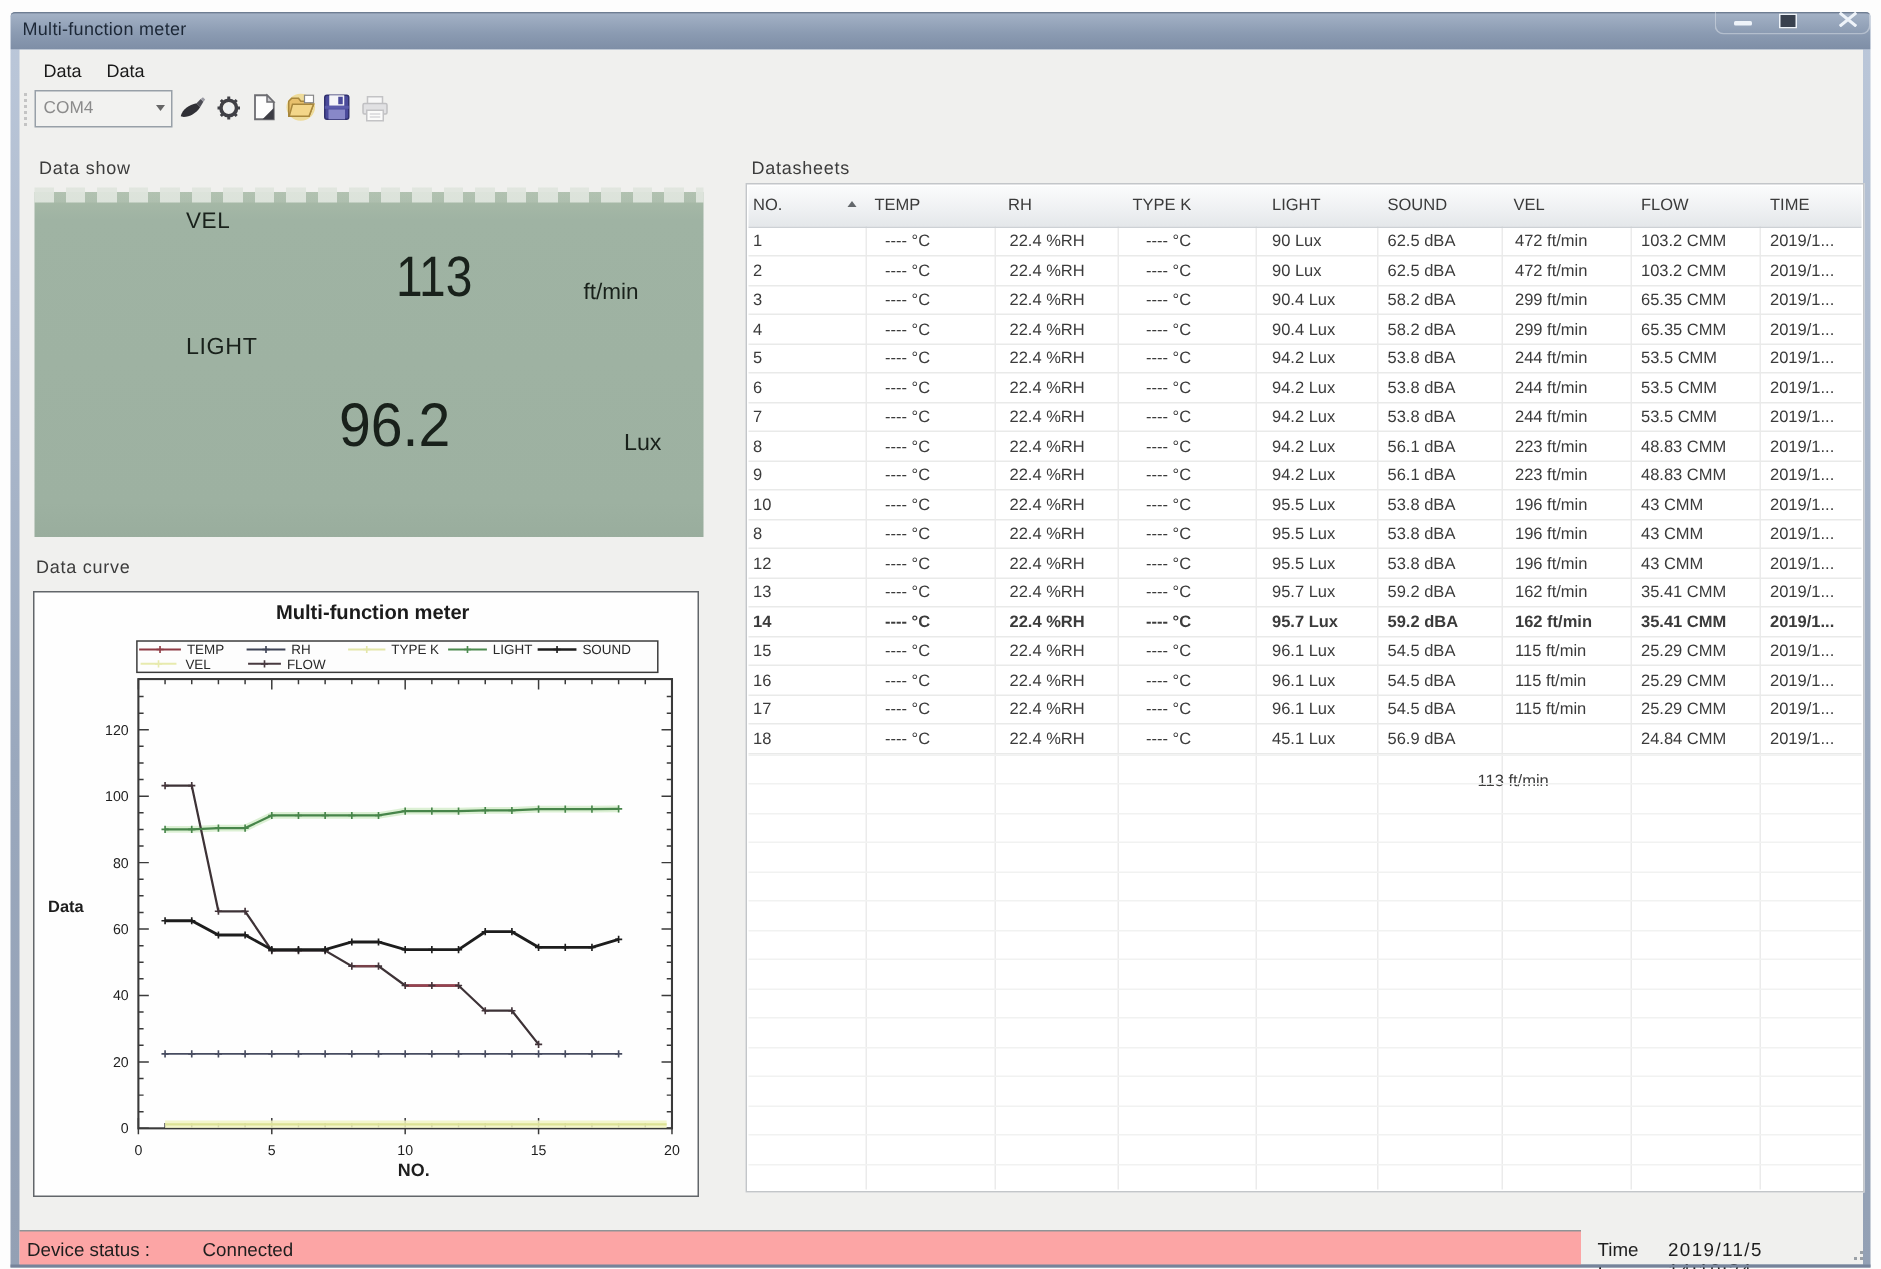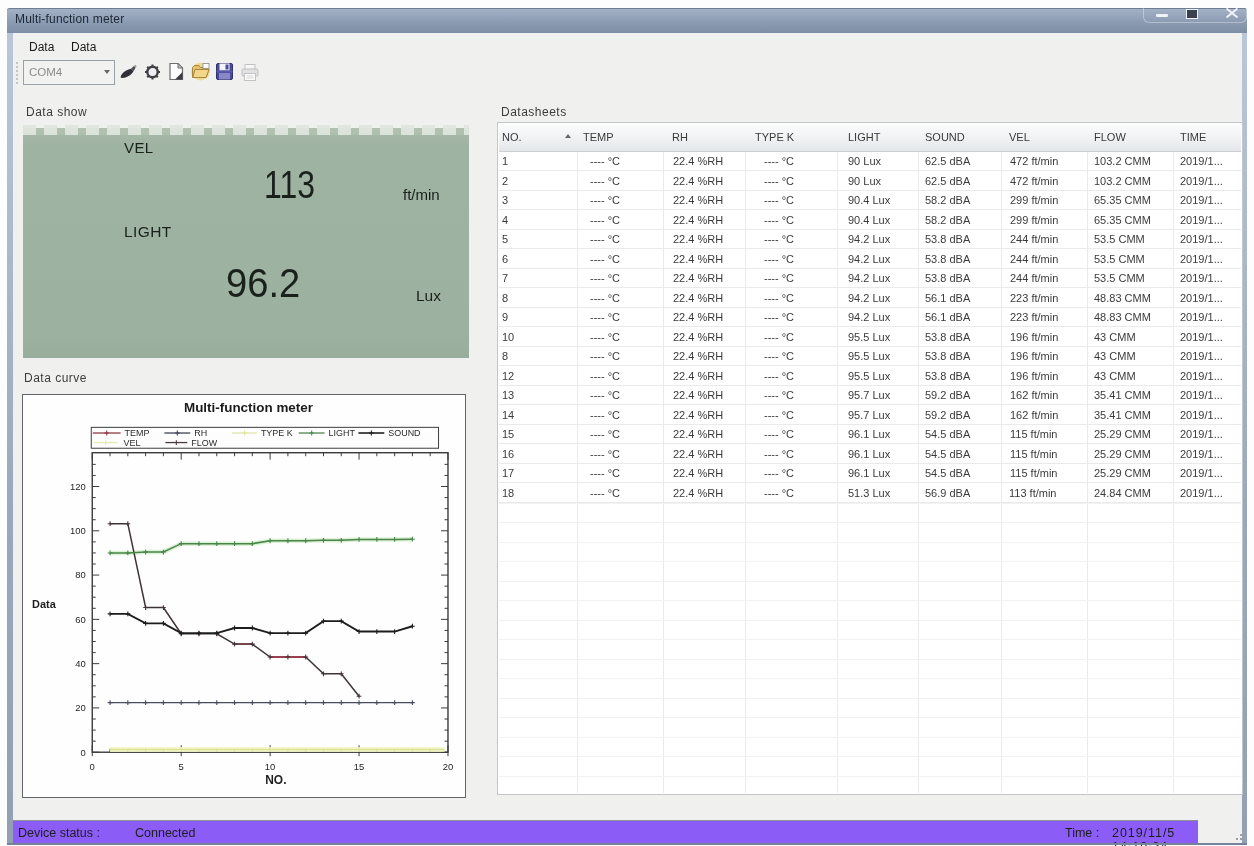--- a/index.html
+++ b/index.html
@@ -14,21 +14,21 @@
 #combo .arr{position:absolute;right:4px;top:9px;width:0;height:0;border-left:3.5px solid transparent;border-right:3.5px solid transparent;border-top:4px solid #666;}
 .glabel{font-size:12px;color:#3c3c3c;letter-spacing:0.5px;}
 #green{left:23px;top:128px;width:446px;height:230px;background:linear-gradient(#a9bba8,#9fb3a3 8%,#9db1a1 90%,#99ad9d);}
 #green div{position:absolute;color:#19211b;}
 #tablewrap{left:497px;top:122px;width:746px;height:673px;background:#fff;border:1px solid #c3c6c9;box-sizing:border-box;}
 #thead{position:absolute;left:1px;right:1px;top:1px;height:27px;background:linear-gradient(#fbfcfc,#eef0f2 60%,#e4e7ea);border-bottom:1px solid #cdd1d5;}
 #thead span{position:absolute;top:7px;font-size:11px;color:#3a3a3a;}
 .vsep{position:absolute;top:1px;bottom:1px;width:1px;background:#ebebeb;}
 .trow{position:absolute;left:1px;right:1px;height:19.5px;border-bottom:1px solid #e9eae9;box-sizing:border-box;}
 .trow span{position:absolute;top:3.5px;font-size:11px;color:#3b3b3b;white-space:pre;}
-#statusbar{left:13px;top:820px;width:1185px;height:23px;background:#8b5cf6;border-top:1px solid #8f9396;}
+#statusbar{left:13px;top:820px;width:1041px;height:23px;background:#fca5a5;border-top:1px solid #8f9396;}
 #statusbar span{position:absolute;top:4.5px;font-size:12.5px;color:#1e1e1e;}
 #botedge{left:7px;top:843px;width:1240px;height:2px;background:#76839a;}
 #sortglyph{left:565px;top:134px;width:0;height:0;border-left:3px solid transparent;border-right:3px solid transparent;border-bottom:4px solid #63676b;}
 </style></head>
 <body>
 <div class="abs" id="frame"></div>
 <div class="abs" id="client"></div>
 <div class="abs" id="titlebar"></div>
 <div class="abs" id="title">Multi-function meter</div>
 
@@ -88,21 +88,21 @@
  <path d="M6.5 13h7M6.5 15h7" stroke="#cfcfd3" stroke-width="1"></path>
  </g>
 </svg>
 
 <div class="abs glabel" style="left:26px;top:104.5px;">Data show</div>
 <div class="abs" id="green">
   <div style="left:0;top:0;width:446px;height:7px;background:repeating-linear-gradient(90deg, rgba(238,241,236,0.75) 0 13px, rgba(238,241,236,0.12) 13px 21px);"></div>
   <div style="left:0;top:-3px;width:446px;height:3px;background:repeating-linear-gradient(90deg, rgba(210,220,208,0.5) 0 13px, rgba(240,240,238,0) 13px 21px);"></div>
   <div style="left:101px;top:10.5px;font-size:15px;letter-spacing:0.4px;">VEL</div>
   <div style="left:241px;top:36px;font-size:38px;transform:scaleX(0.84);transform-origin:0 0;">113</div>
-  <div style="left:380px;top:57.5px;font-size:15px;">ft/min</div>
+  <div style="left:366px;top:57.5px;font-size:15px;">ft/min</div>
   <div style="left:101px;top:94.5px;font-size:15.5px;letter-spacing:0.4px;">LIGHT</div>
   <div style="left:203px;top:132px;font-size:41px;transform:scaleX(0.93);transform-origin:0 0;">96.2</div>
   <div style="left:393px;top:158.5px;font-size:15.5px;">Lux</div>
 </div>
 <div class="abs glabel" style="left:24px;top:370.5px;">Data curve</div>
 <svg width="444" height="404" viewBox="0 0 444 404" style="position:absolute;left:22px;top:394px;background:#fefefe;border:1px solid #62666a;box-sizing:border-box;">
 <text x="226.5" y="17.5" text-anchor="middle" font-family="Liberation Sans, sans-serif" font-size="13.5" font-weight="bold" fill="#1b1b1b">Multi-function meter</text>
 <rect x="68.5" y="32.5" width="349" height="21" fill="#fdfdfd" stroke="#3c3c3c" stroke-width="1"></rect>
 <path d="M70 38.2H98" stroke="#8e3b44" stroke-width="1.3" fill="none"></path>
     <path d="M81.6 38.2H86.4 M84 35.8V40.6" stroke="#8e3b44" stroke-width="1.1" fill="none"></path>
@@ -313,21 +313,21 @@
       <span style="left:3px;">13</span>
       <span style="left:91px;">---- °C</span>
       <span style="left:174px;">22.4 %RH</span>
       <span style="left:265px;">---- °C</span>
       <span style="left:349px;">95.7 Lux</span>
       <span style="left:426px;">59.2 dBA</span>
       <span style="left:511px;">162 ft/min</span>
       <span style="left:595px;">35.41 CMM</span>
       <span style="left:681px;">2019/1...</span>
     </div>
-<div class="trow" style="top:282px;">
+<div class="trow" style="top:282px;font-weight:bold;">
       <span style="left:3px;">14</span>
       <span style="left:91px;">---- °C</span>
       <span style="left:174px;">22.4 %RH</span>
       <span style="left:265px;">---- °C</span>
       <span style="left:349px;">95.7 Lux</span>
       <span style="left:426px;">59.2 dBA</span>
       <span style="left:511px;">162 ft/min</span>
       <span style="left:595px;">35.41 CMM</span>
       <span style="left:681px;">2019/1...</span>
     </div>
@@ -362,23 +362,23 @@
       <span style="left:426px;">54.5 dBA</span>
       <span style="left:511px;">115 ft/min</span>
       <span style="left:595px;">25.29 CMM</span>
       <span style="left:681px;">2019/1...</span>
     </div>
 <div class="trow" style="top:360px;">
       <span style="left:3px;">18</span>
       <span style="left:91px;">---- °C</span>
       <span style="left:174px;">22.4 %RH</span>
       <span style="left:265px;">---- °C</span>
-      <span style="left:349px;">51.3 Lux</span>
+      <span style="left:349px;">45.1 Lux</span>
       <span style="left:426px;">56.9 dBA</span>
-      <span style="left:510px;">113 ft/min</span>
+      <span style="left:486px;margin-top:28px;">113 ft/min</span>
       <span style="left:595px;">24.84 CMM</span>
       <span style="left:681px;">2019/1...</span>
     </div>
 <div style="position:absolute;left:1px;right:1px;top:379.5px;height:1px;background:#f1f2f1;"></div>
 <div style="position:absolute;left:1px;right:1px;top:399px;height:1px;background:#f1f2f1;"></div>
 <div style="position:absolute;left:1px;right:1px;top:418.5px;height:1px;background:#f1f2f1;"></div>
 <div style="position:absolute;left:1px;right:1px;top:438px;height:1px;background:#f1f2f1;"></div>
 <div style="position:absolute;left:1px;right:1px;top:457.5px;height:1px;background:#f1f2f1;"></div>
 <div style="position:absolute;left:1px;right:1px;top:477px;height:1px;background:#f1f2f1;"></div>
 <div style="position:absolute;left:1px;right:1px;top:496.5px;height:1px;background:#f1f2f1;"></div>

